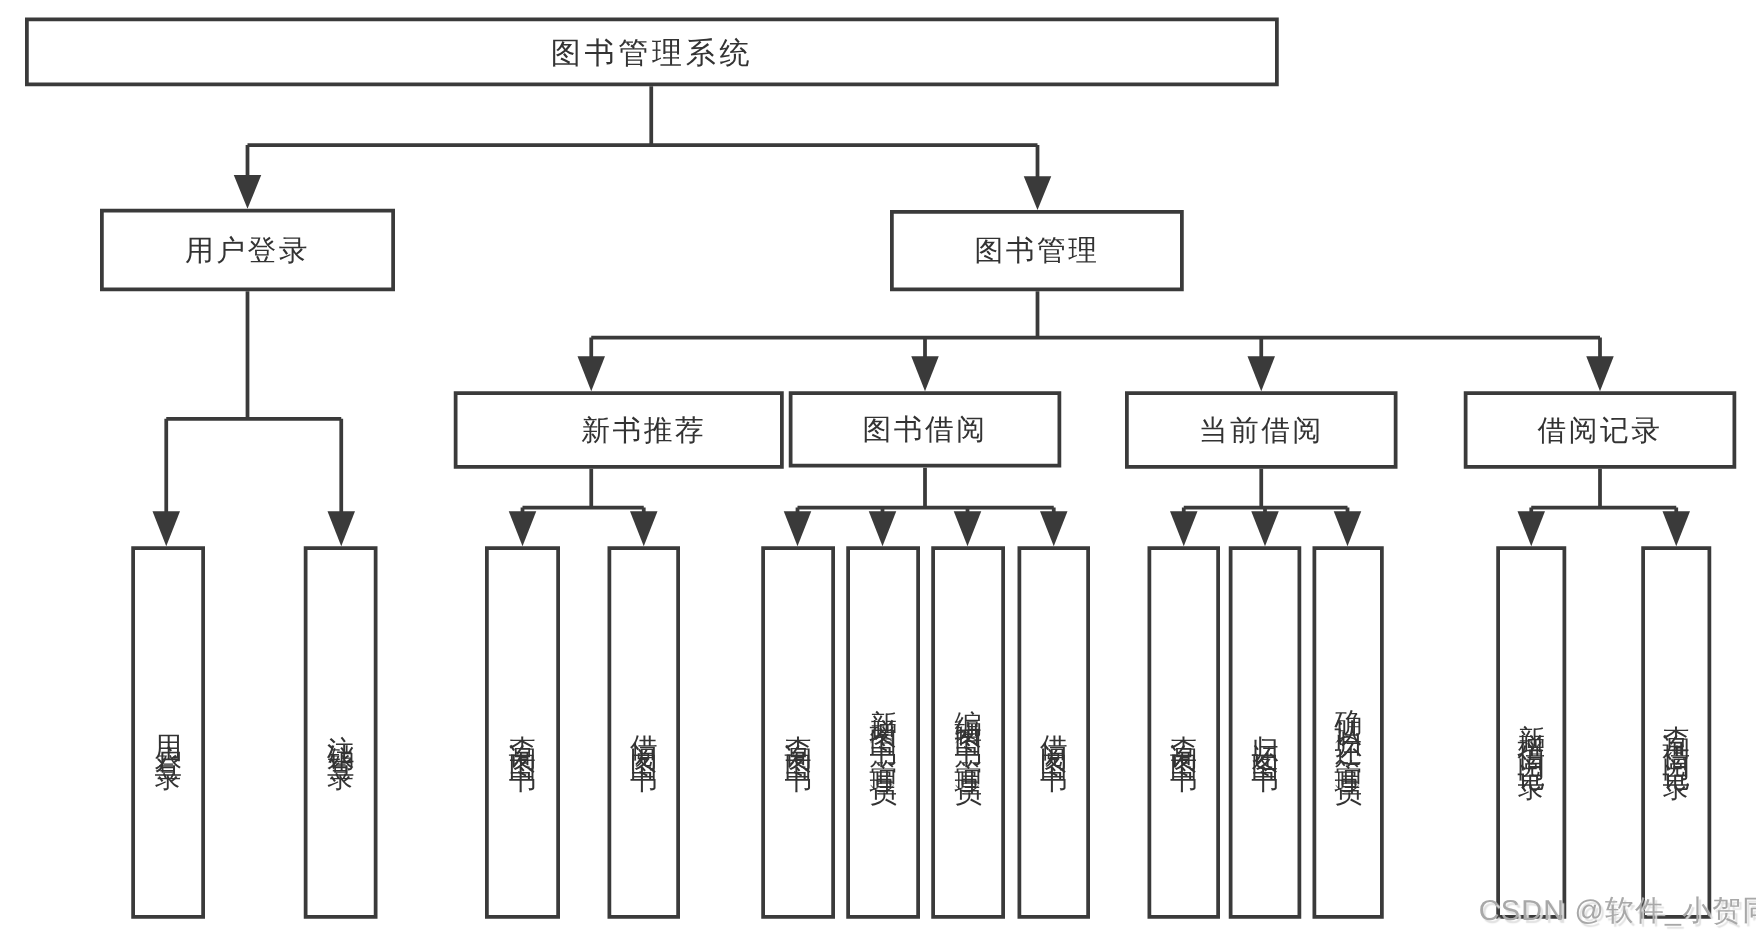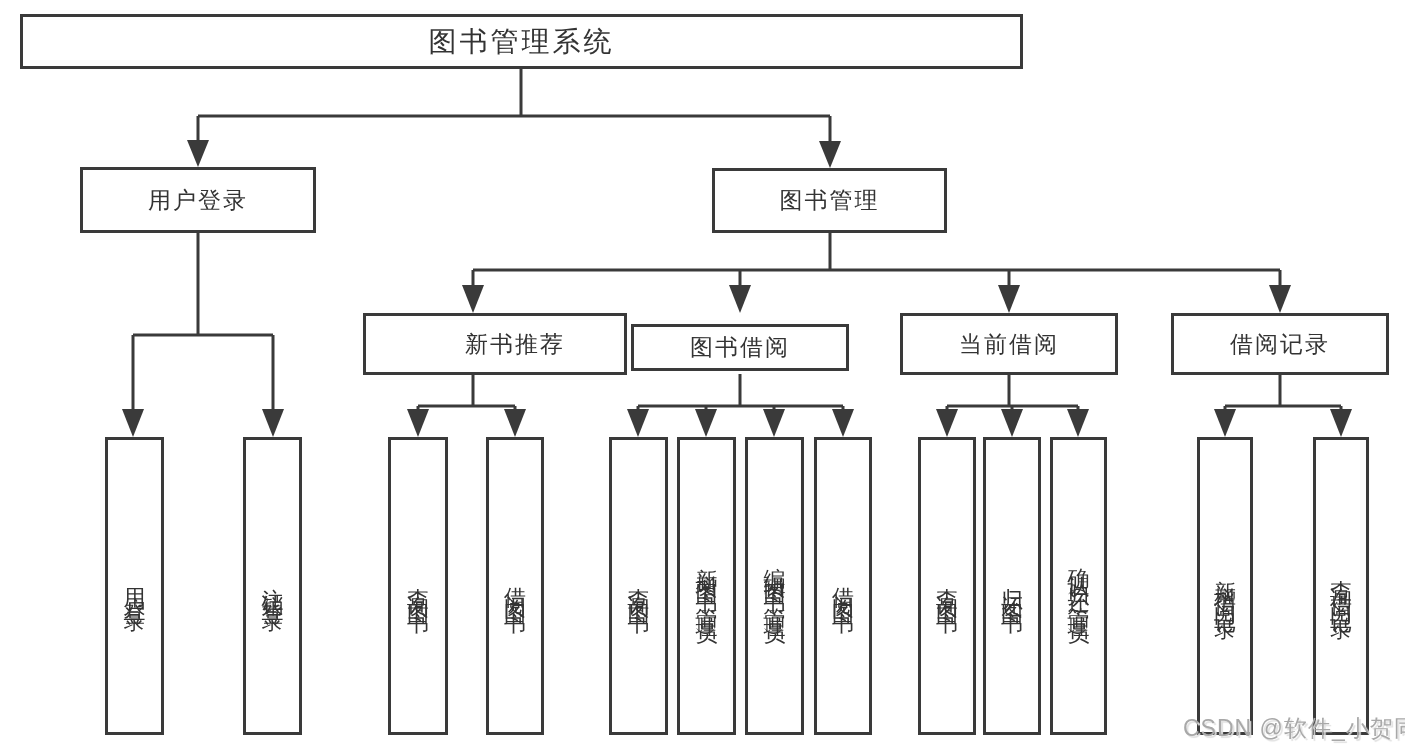--- a/index.html
+++ b/index.html
@@ -38,21 +38,21 @@
     justify-content: center;
     z-index: 2;
     color: #333333;
   }
   .hbox {
     font-size: 23px;
     letter-spacing: 2px;
     white-space: nowrap;
   }
   .rootbox {
-    font-size: 28px;
+    font-size: 24px;
     letter-spacing: 3px;
   }
   .vbox {
     writing-mode: vertical-rl;
     text-orientation: mixed;
     font-size: 22px;
     letter-spacing: 8px;
     line-height: 1;
     overflow: hidden;
   }
@@ -119,21 +119,21 @@
       <polygon points="1330,409 1352,409 1341,437"></polygon>
     </g>
   </svg>
 
   <div class="box hbox rootbox" style="left:20px; top:14px; width:1003px; height:55px;">图书管理系统</div>
 
   <div class="box hbox" style="left:80px; top:167px; width:236px; height:66px;">用户登录</div>
   <div class="box hbox" style="left:712px; top:168px; width:235px; height:65px;font-family:Liberation Mono, monospace;">图书管理</div>
 
   <div class="box hbox" style="left:363px; top:313px; width:264px; height:62px;padding-left:40px;">新书推荐</div>
-  <div class="box hbox" style="left:631px; top:313px; width:218px; height:47px;margin-top:11px;">图书借阅</div>
+  <div class="box hbox" style="left:631px; top:313px; width:218px; height:61px;">图书借阅</div>
   <div class="box hbox" style="left:900px; top:313px; width:218px; height:62px;">当前借阅</div>
   <div class="box hbox" style="left:1171px; top:313px; width:218px; height:62px;">借阅记录</div>
 
   <div class="box vbox" style="left:105px; top:437px; width:59px; height:298px;">用户登录</div>
   <div class="box vbox" style="left:243px; top:437px; width:59px; height:298px;">注销登录</div>
 
   <div class="box vbox" style="left:388px; top:437px; width:60px; height:298px;">查询图书</div>
   <div class="box vbox" style="left:486px; top:437px; width:58px; height:298px;">借阅图书</div>
 
   <div class="box vbox" style="left:609px; top:437px; width:59px; height:298px;">查询图书</div>

